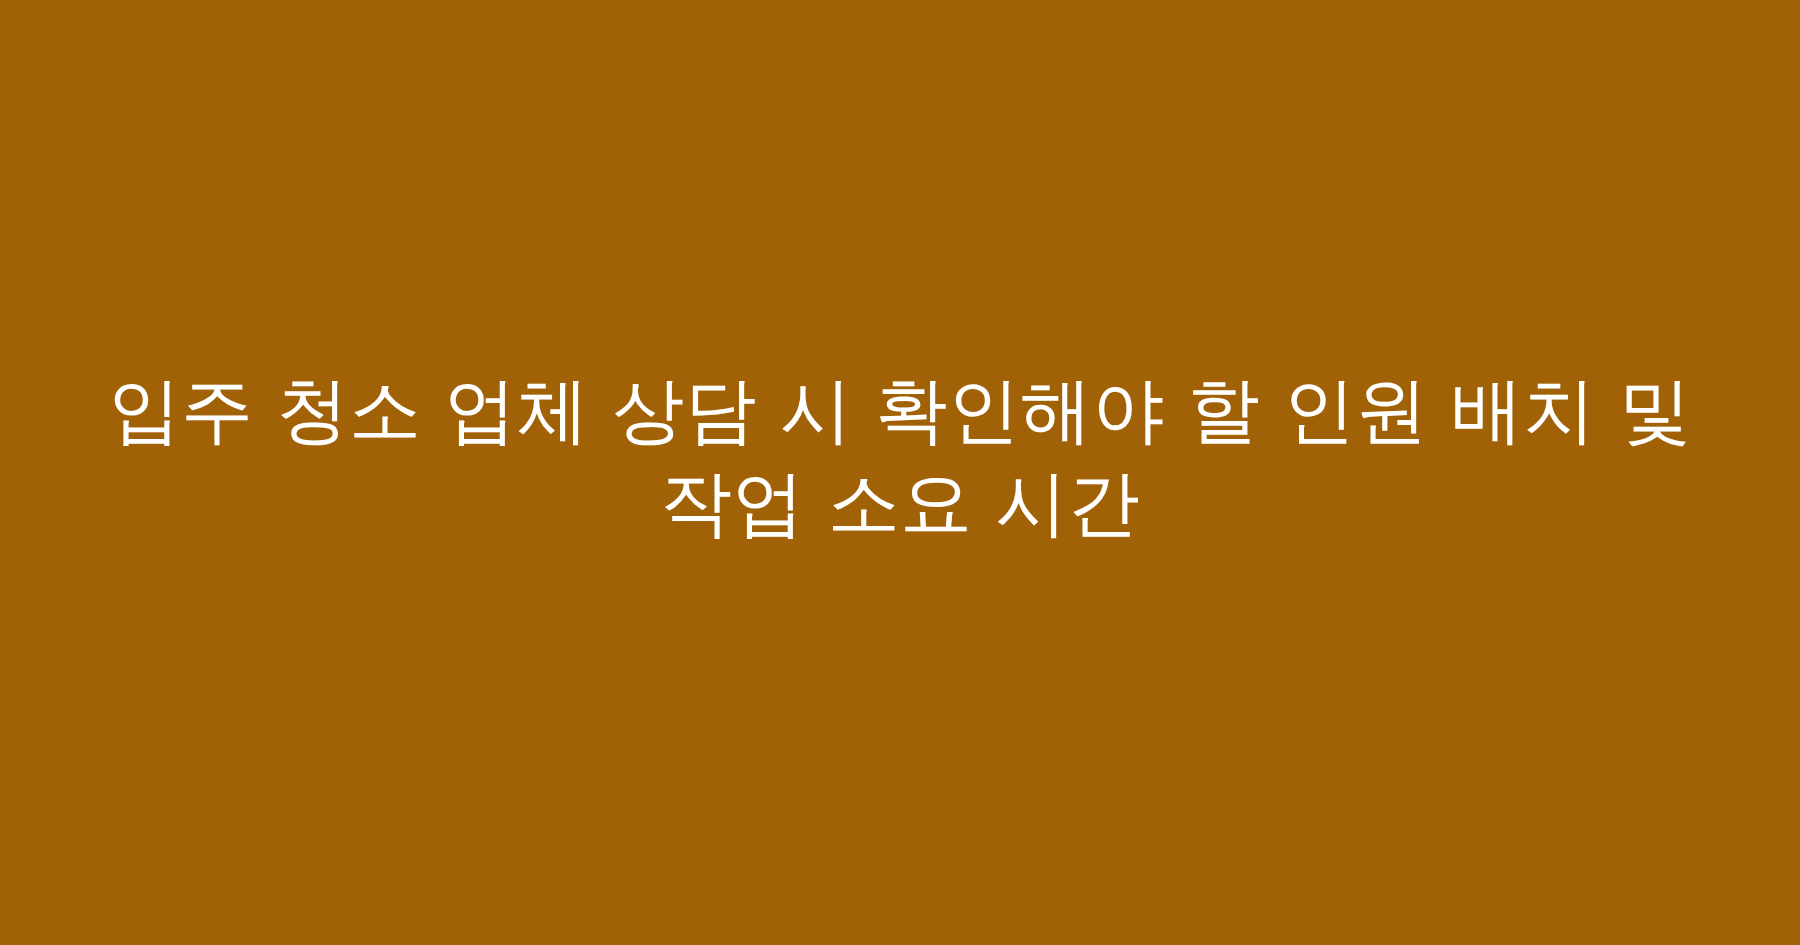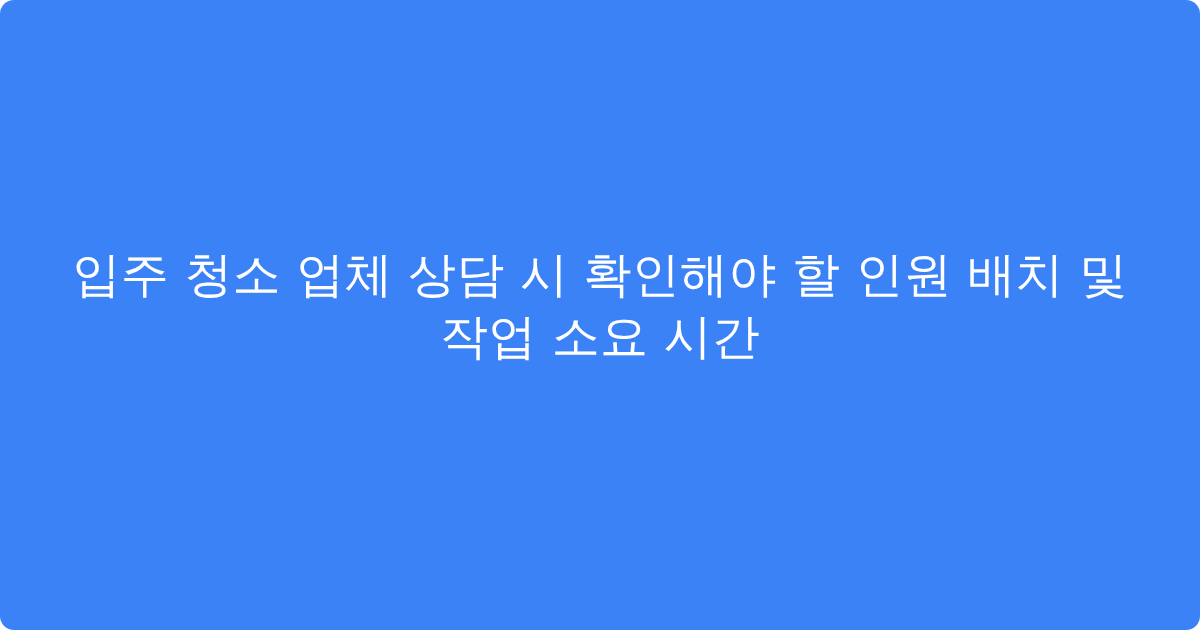--- a/index.html
+++ b/index.html
@@ -15,25 +15,24 @@
     font-family: "DejaVu Sans", "Liberation Sans", sans-serif;
     -webkit-font-smoothing: antialiased;
   }
 
   
   .thumbnail-card {
     position: relative;
     box-sizing: border-box;
     width: 1200px;
     height: 630px;
-    background-color: #3b82f6;
+    background-color: #a16207;
     display: flex;
     align-items: center;
     justify-content: center;
-    border-radius: 14px;
   }
 
   
   .headline-block {
     width: 1060px;
     margin: 0;
     padding: 0;
     
     transform: translateY(-10px);
     text-align: center;

